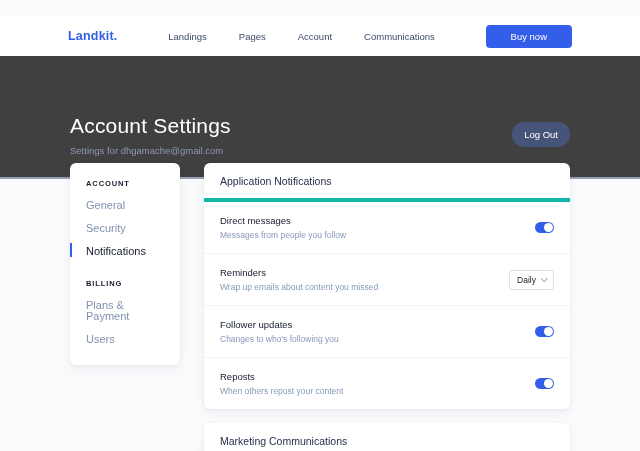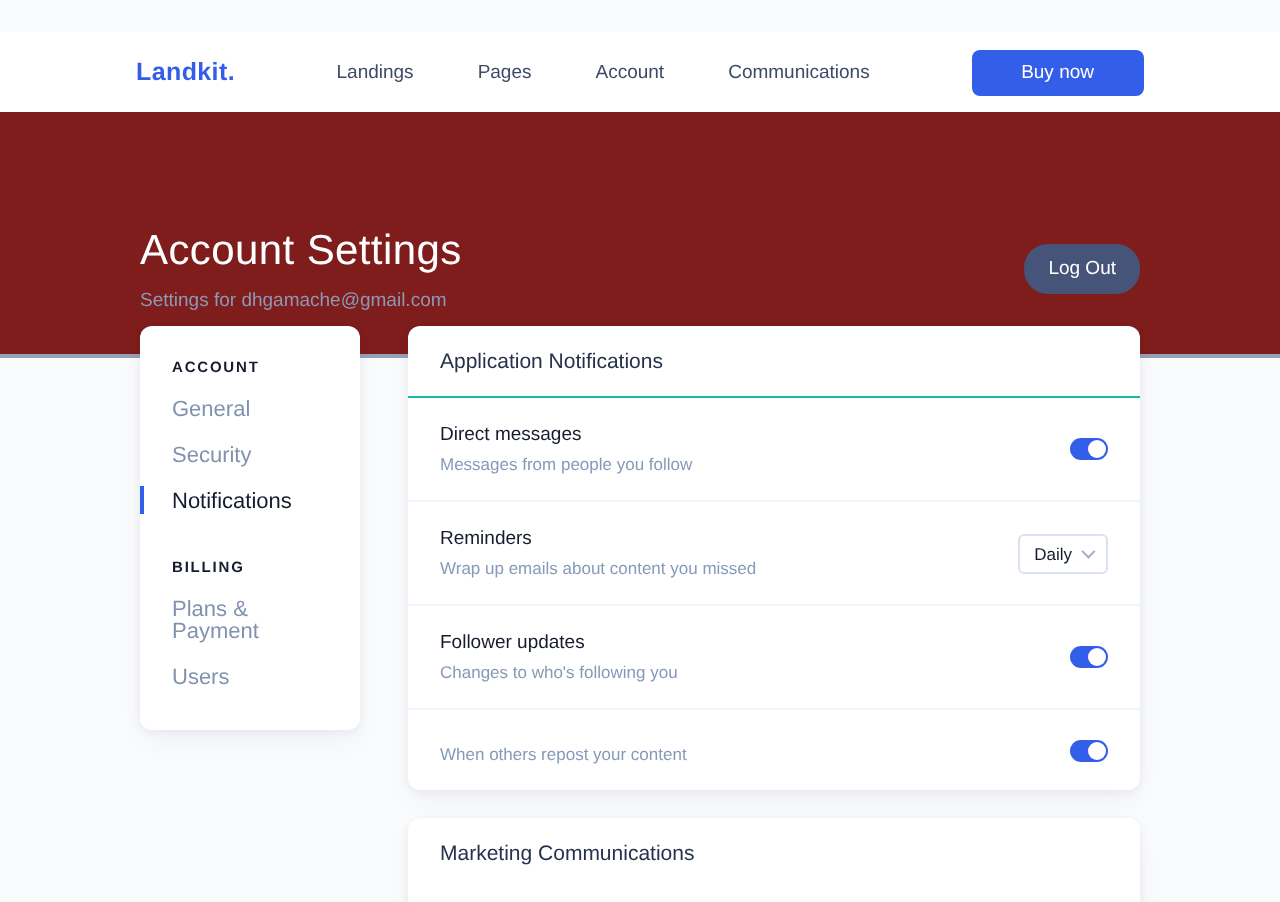--- a/index.html
+++ b/index.html
@@ -22,21 +22,21 @@
   .nav-links { flex:1; display:flex; justify-content:center; gap:32px; }
   .nav-link { font-size:9.5px; color:#3d4a66; cursor:pointer; }
   .buy-btn {
     background:#335eea; color:#fff; border:none; cursor:pointer;
     font-size:9.5px; font-family:inherit;
     padding:6px 25px; border-radius:4px;
   }
 
   
   .hero {
-    height:123px; background:#7f1d1d;
+    height:123px; background:#404040;
     border-bottom:2px solid #97a2ba;
     padding:36px 70px 0 70px;
     display:flex; align-items:center; justify-content:space-between;
   }
   .hero-title { font-size:21px; font-weight:500; color:#ffffff; letter-spacing:.2px; }
   .hero-subtitle { font-size:9.5px; color:#8c98b4; margin-top:7px; }
   .logout-btn {
     background:#47547a; color:#fff; border:none; cursor:pointer;
     font-size:9.5px; font-family:inherit;
     padding:7px 12px; border-radius:12px;
@@ -69,21 +69,21 @@
   .side-item.active::before {
     content:""; position:absolute; left:-16px; top:-1px;
     width:2px; height:14px; background:#335eea;
   }
   .side-gap { height:12px; }
 
   
   .content { flex:1; }
   .card-header {
     padding:12px 16px 11px 16px;
-    border-bottom:1px solid #14b8a6;
+    border-bottom:4px solid #14b8a6;
     font-size:10.5px; color:#27314d;
   }
   .row {
     display:flex; align-items:center; justify-content:space-between;
     padding:13px 16px;
   }
   .row + .row { border-top:1px solid #f0f3f8; }
   .row-title { font-size:9.5px; color:#161c2d; }
   .row-sub { font-size:8.5px; color:#869ab8; margin-top:4px; }
 
@@ -176,20 +176,21 @@
           <div class="row-title">Follower updates</div>
           <div class="row-sub">Changes to who's following you</div>
         </div>
         <span class="toggle">
             <span class="knob"></span>
           </span>
       </div>
 
       <div class="row">
         <div>
+          <div class="row-title">Reposts</div>
           <div class="row-sub">When others repost your content</div>
         </div>
         <span class="toggle">
             <span class="knob"></span>
           </span>
       </div>
     </div>
 
     <div class="card card-2">
       <div class="card-header" style="border-bottom:none">Marketing Communications</div>

